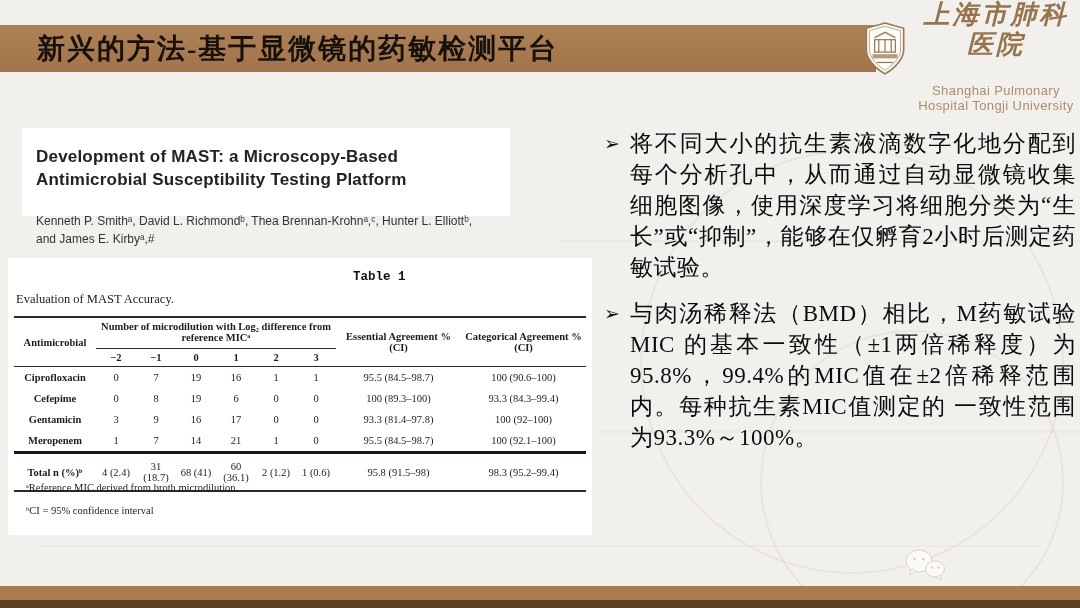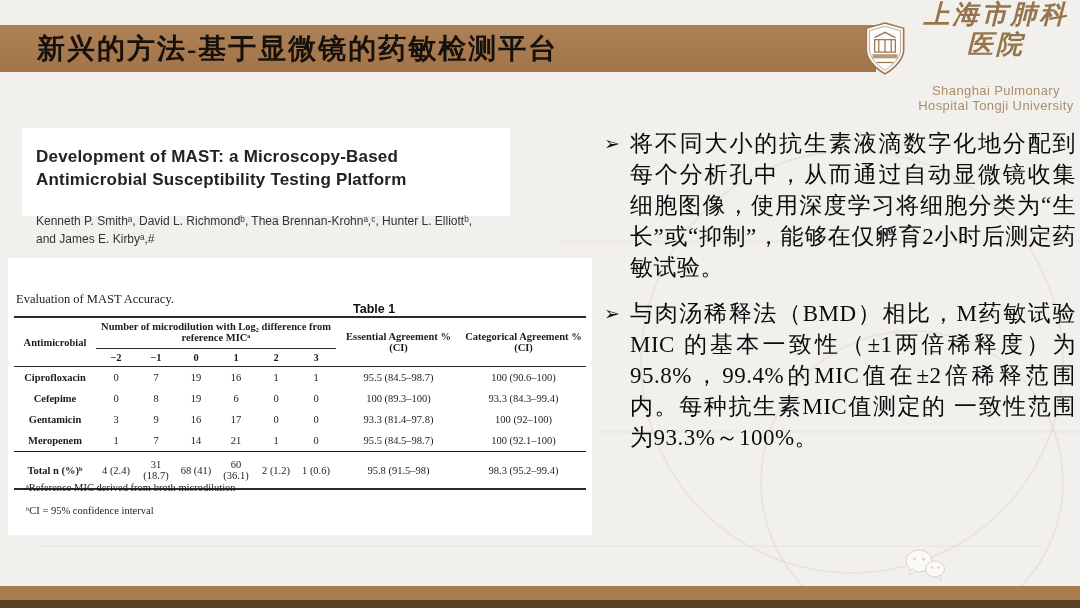--- a/index.html
+++ b/index.html
@@ -40,33 +40,33 @@
   }
   .paper-title{font-size:17px;font-weight:bold;color:#222;line-height:1.35;letter-spacing:.2px;}
   .paper-authors{margin-top:20px;font-size:12px;color:#333;line-height:1.5;width:440px;}
 
   
   .table-card{
     position:absolute;left:8px;top:258px;width:584px;height:277px;background:#ffffff;
     padding:10px 6px 0 6px;box-sizing:border-box;
     font-family:"Liberation Serif","DejaVu Serif",serif;color:#1c1c1c;
   }
-  .table-caption{font-family:Liberation Sans, sans-serif;font-weight:bold;font-size:12.5px;color:#111;
-    position:absolute;left:345px;top:12px;margin-top:32px;}
+  .table-caption{font-family:Liberation Mono, monospace;font-weight:bold;font-size:12.5px;color:#111;
+    position:absolute;left:345px;top:12px;}
   .table-subtitle{position:absolute;left:8px;top:34px;font-size:12.5px;}
   table.mast{
     position:absolute;left:6px;top:58px;width:572px;border-collapse:collapse;
     font-size:10.5px;
   }
   table.mast th,table.mast td{padding:3px 2px;text-align:center;font-weight:normal;}
   table.mast thead{border-top:2px solid #2a2a2a;border-bottom:1px solid #2a2a2a;}
   table.mast th.group{font-weight:bold;border-bottom:1px solid #2a2a2a;padding-bottom:5px;}
   table.mast th.colhead{font-weight:bold;}
   table.mast tbody tr td, table.mast tbody tr th{padding-top:5px;padding-bottom:5px;}
-  table.mast tfoot{border-top:1px solid #0f172a;border-bottom:2px solid #2a2a2a;}
+  table.mast tfoot{border-top:3px solid #0f172a;border-bottom:2px solid #2a2a2a;}
   table.mast tfoot td,table.mast tfoot th{padding-top:7px;padding-bottom:7px;}
   .footnotes{position:absolute;left:10px;top:218px;font-size:10.5px;line-height:2.2;margin-left:8px;}
   .footnotes div{white-space:nowrap;}
 
   
   .bullets{position:absolute;left:604px;top:128px;width:472px;color:#0b0b0b;}
   .bullet{display:flex;margin-bottom:15px;}
   .bullet-marker{flex:0 0 26px;font-size:19px;line-height:31px;color:#111;}
   .bullet-text{
     font-family:"Liberation Serif","DejaVu Serif",serif;

